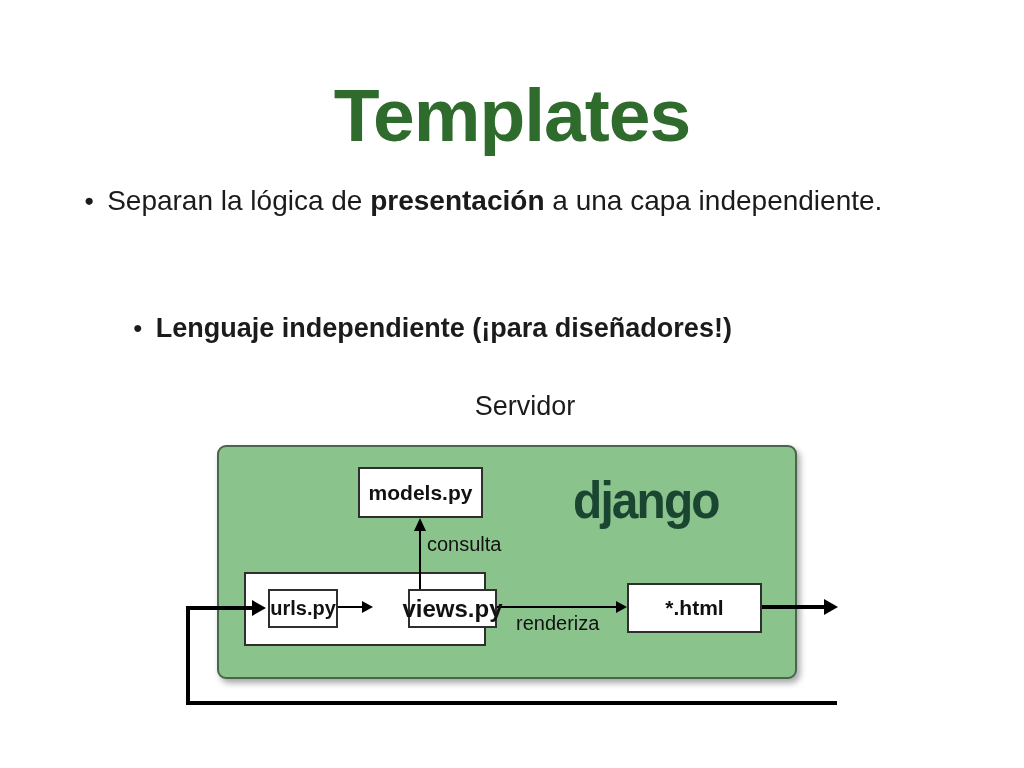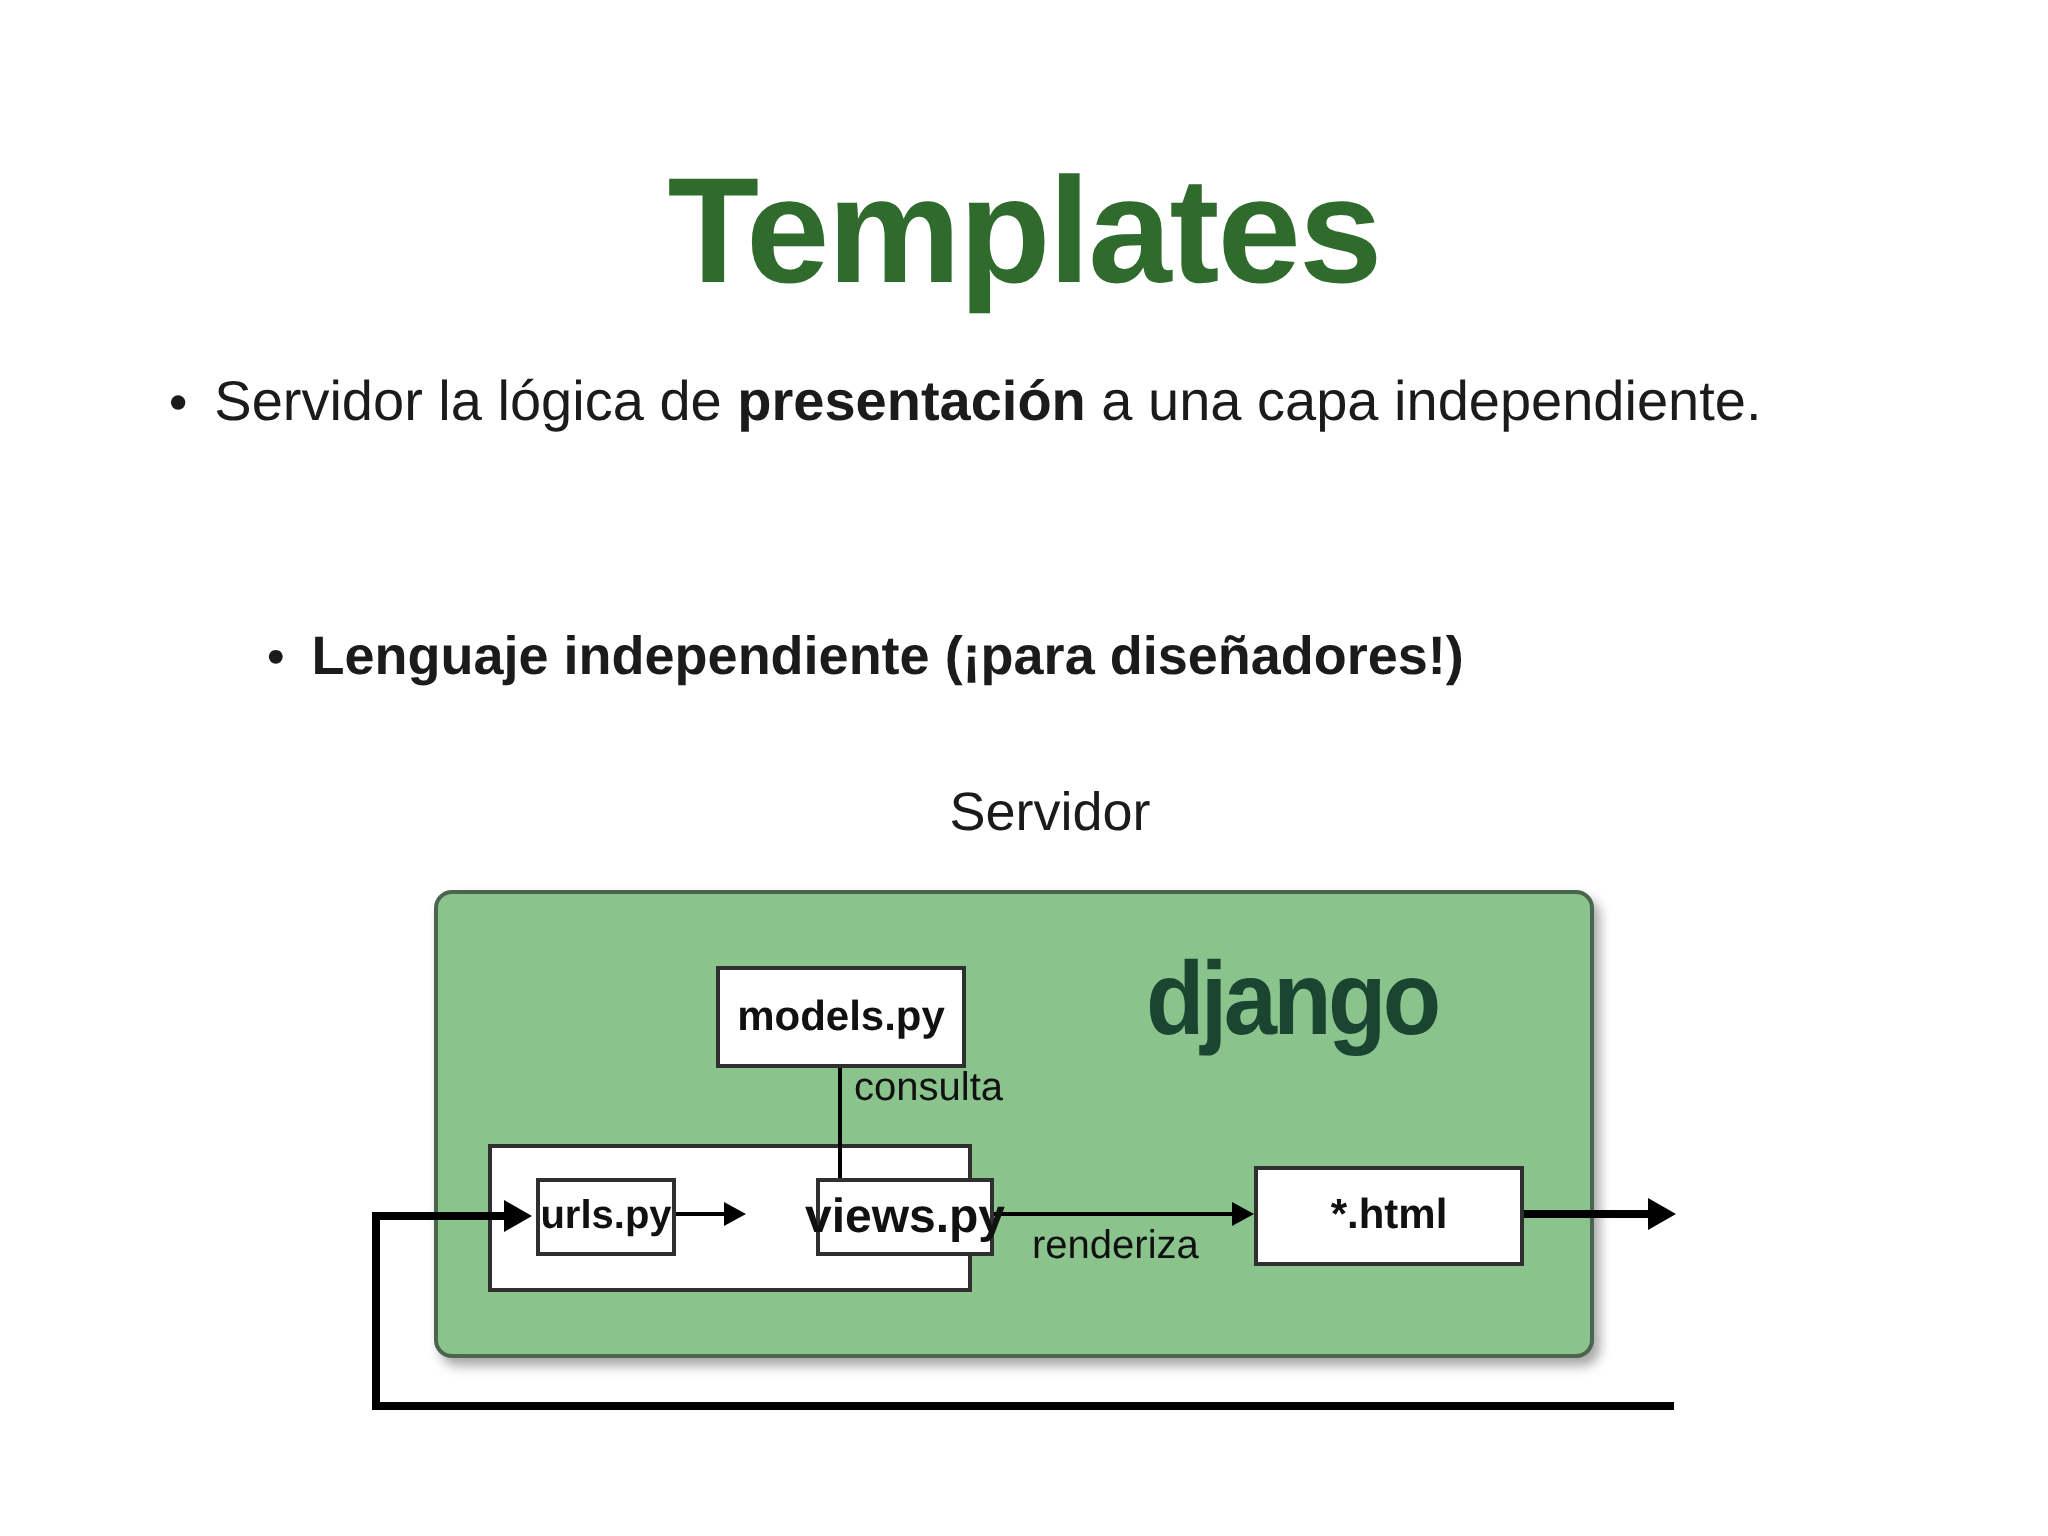--- a/index.html
+++ b/index.html
@@ -28,21 +28,21 @@
   }
   .django-logo{
     position:absolute;left:573px;top:472px;font-size:52px;font-weight:bold;color:#1a4530;
     letter-spacing:-2px;transform:scaleX(0.92);transform-origin:left top;line-height:1.1;z-index:2;
   }
   .wbox{
     position:absolute;background:#ffffff;border:2px solid #2f2f2f;z-index:4;
     display:flex;align-items:center;justify-content:center;
     font-weight:bold;font-size:21px;color:#111;
   }
-  .box-models{left:358px;top:467px;width:121px;height:47px;margin-top:16px;}
+  .box-models{left:358px;top:467px;width:121px;height:47px;}
   .box-container{left:244px;top:572px;width:238px;height:70px;z-index:2;}
   .box-urls{left:268px;top:589px;width:66px;height:35px;font-size:20px;}
   .box-views{left:363px;top:589px;width:85px;height:35px;font-size:24px;margin-left:45px;}
   .box-html{left:627px;top:583px;width:131px;height:46px;}
   
   .line{position:absolute;background:#000;z-index:3;}
   .line-in-h{left:186px;top:606px;width:70px;height:4px;}
   .line-in-v{left:186px;top:606px;width:4px;height:99px;}
   .line-bottom{left:186px;top:701px;width:651px;height:4px;}
   .line-urls-views{left:336px;top:606px;width:26px;height:2px;}
@@ -62,21 +62,21 @@
   .label-renderiza{left:516px;top:612px;}
 </style>
 </head>
 <body>
 
 <div class="slide">
 
   <h1 class="title">Templates</h1>
 
   <div class="bullet bullet-l1">
-    <span class="dot">●</span><span><span>Servidor la lógica de </span><span class="bold">presentación</span><span> a una capa independiente.</span></span>
+    <span class="dot">●</span><span><span>Separan la lógica de </span><span class="bold">presentación</span><span> a una capa independiente.</span></span>
   </div>
 
 
   <div class="bullet bullet-sub2">
     <span class="dot">●</span><span>Lenguaje independiente (¡para diseñadores!)</span>
   </div>
 
   <div>
 
     <div class="servidor">Servidor</div>

